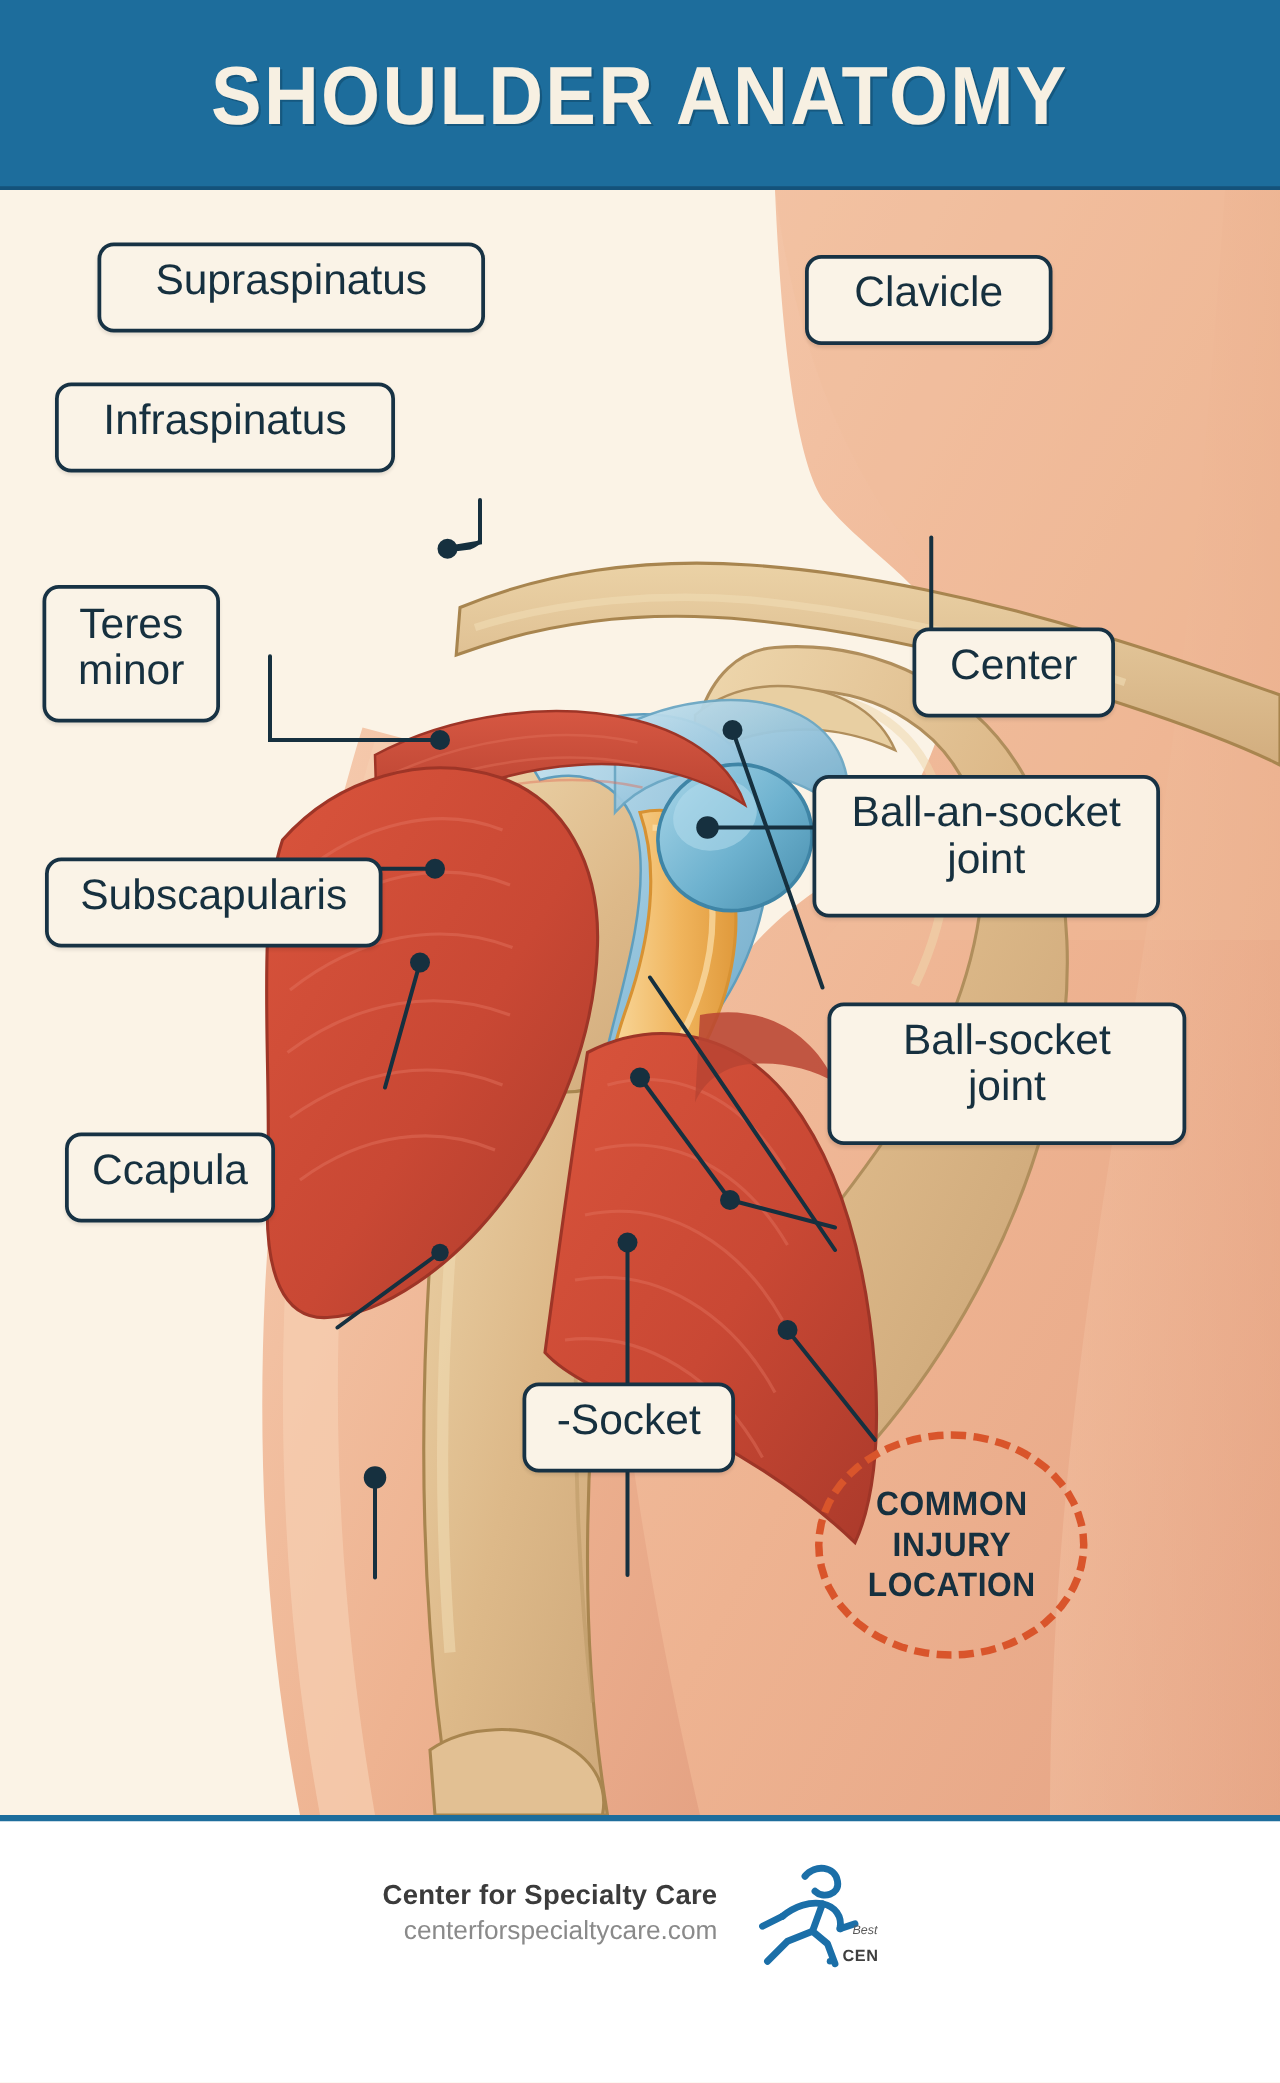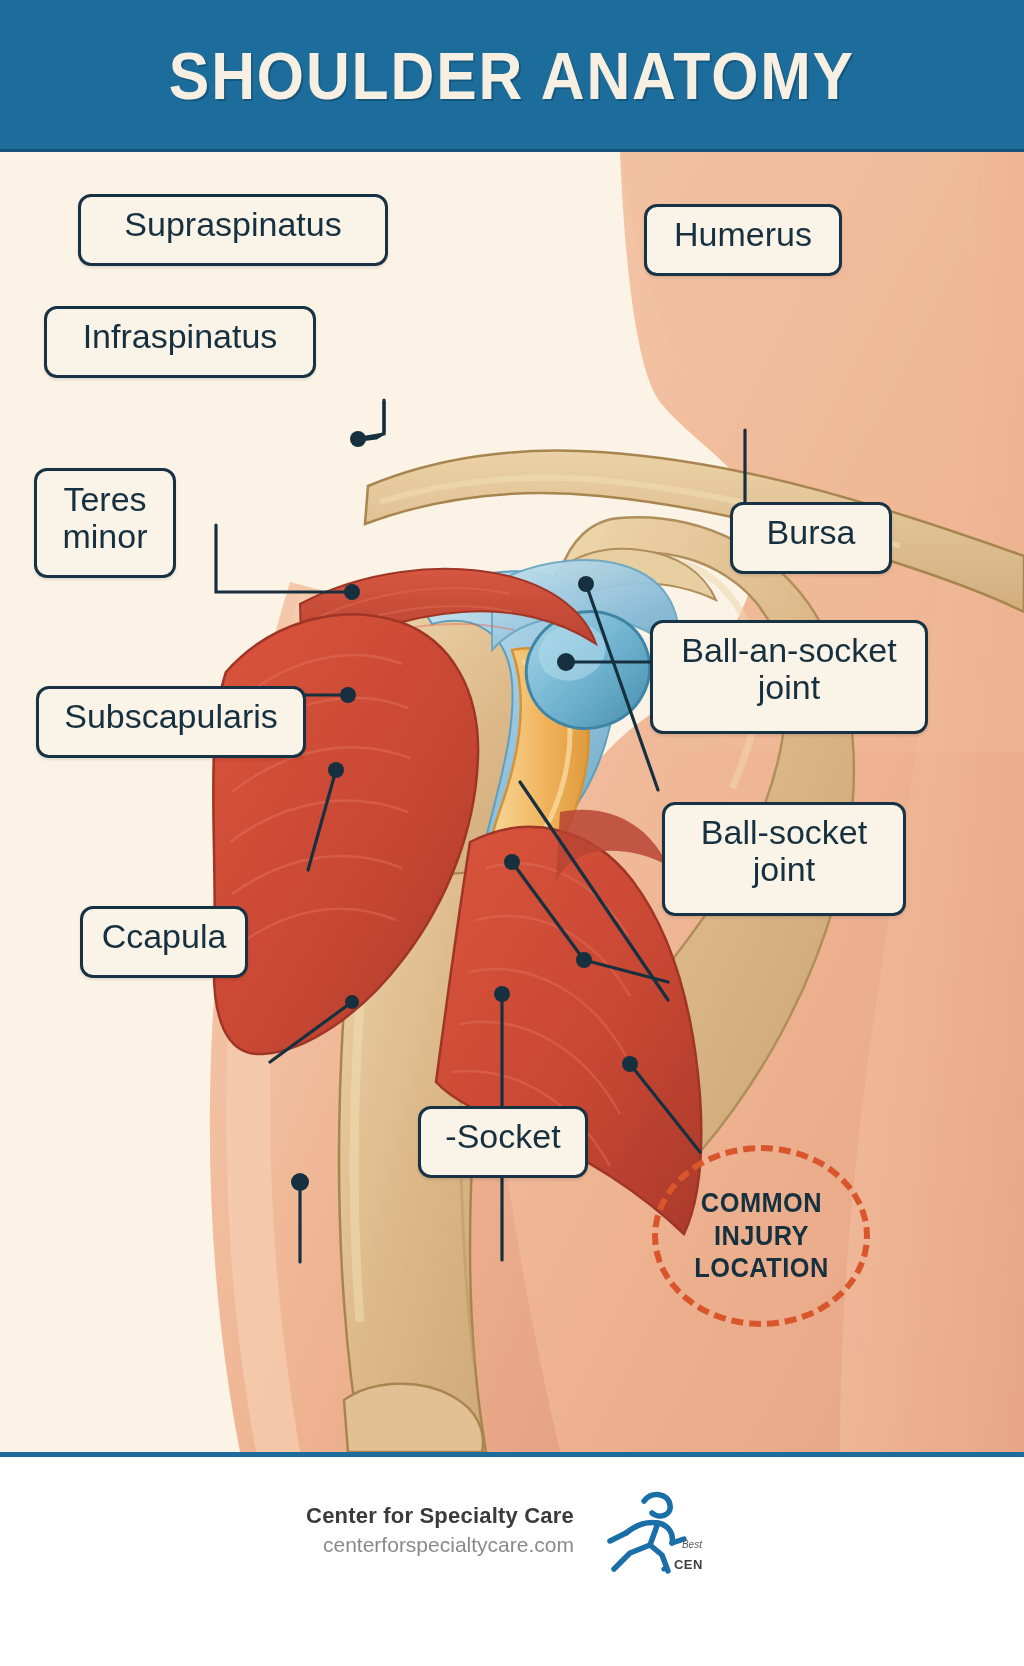--- a/index.html
+++ b/index.html
@@ -345,33 +345,33 @@
 
     <div class="label" style="left:78px;  top:42px;  width:310px; height:72px;">Supraspinatus</div>
 
     <div class="label" style="left:44px;  top:154px; width:272px; height:72px;">Infraspinatus</div>
 
     <div class="label two-line" style="left:34px; top:316px; width:142px; height:110px; padding-top:10px;">Teres
 minor</div>
 
     <div class="label" style="left:36px;  top:534px; width:270px; height:72px;">Subscapularis</div>
 
-    <div class="label" style="left:52px;  top:754px; width:168px; height:72px;margin-left:28px;">Ccapula</div>
+    <div class="label" style="left:52px;  top:754px; width:168px; height:72px;">Ccapula</div>
 
 
     <div class="label" style="left:418px; top:954px; width:170px; height:72px;">-Socket</div>
 
-    <div class="label" style="left:644px; top:52px;  width:198px; height:72px;">Humerus</div>
-
-    <div class="label" style="left:730px; top:350px; width:162px; height:72px;">Bursa</div>
+    <div class="label" style="left:644px; top:52px;  width:198px; height:72px;">Clavicle</div>
+
+    <div class="label" style="left:730px; top:350px; width:162px; height:72px;">Center</div>
 
     <div class="label two-line" style="left:650px; top:468px; width:278px; height:114px;">Ball-an-socket
 joint</div>
 
-    <div class="label two-line" style="left:662px; top:650px; width:244px; height:114px;">Ball-socket
+    <div class="label two-line" style="left:662px; top:650px; width:287px; height:114px;">Ball-socket
 joint</div>
 
     <div class="injury-circle">
       <div class="injury-text">COMMON
 INJURY
 LOCATION</div>
     </div>
   </div>
 
   <div class="footer">

